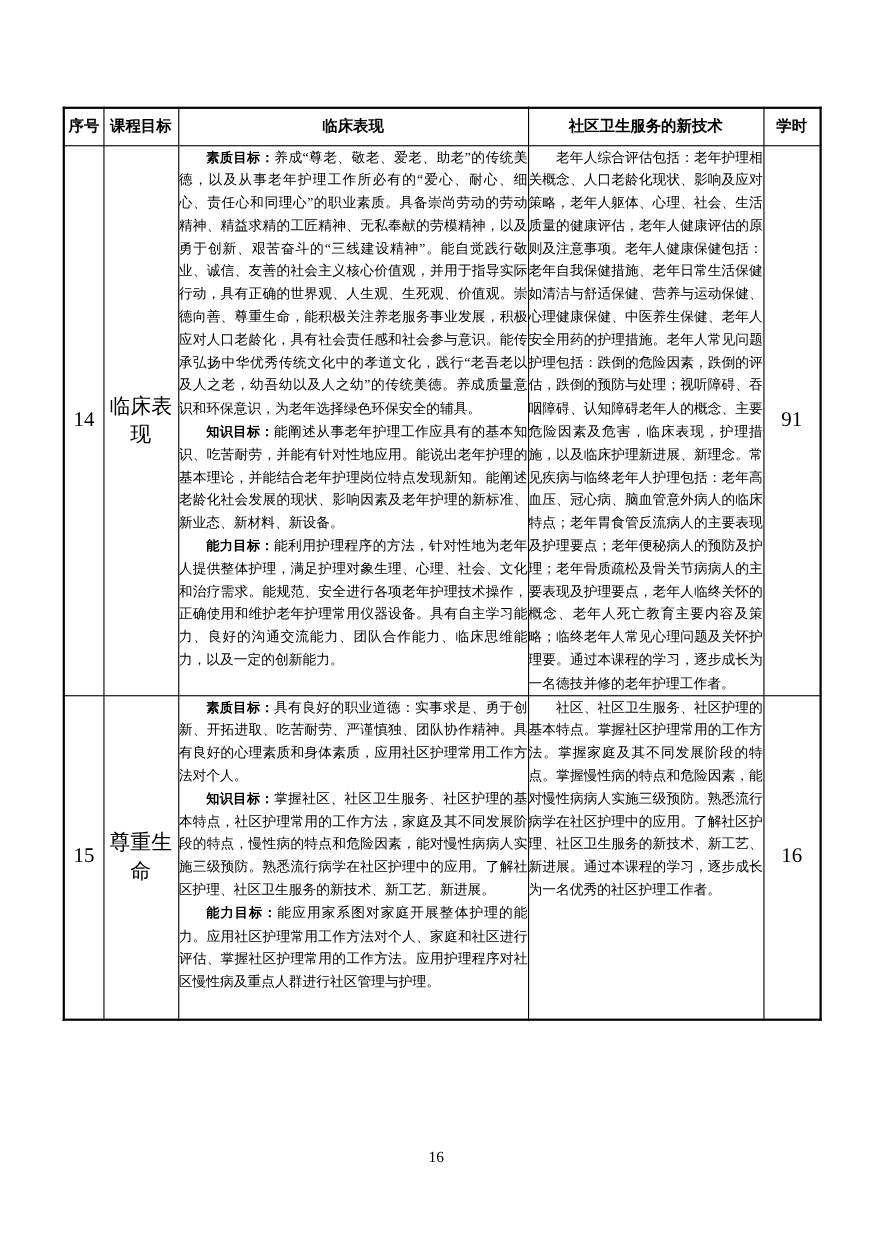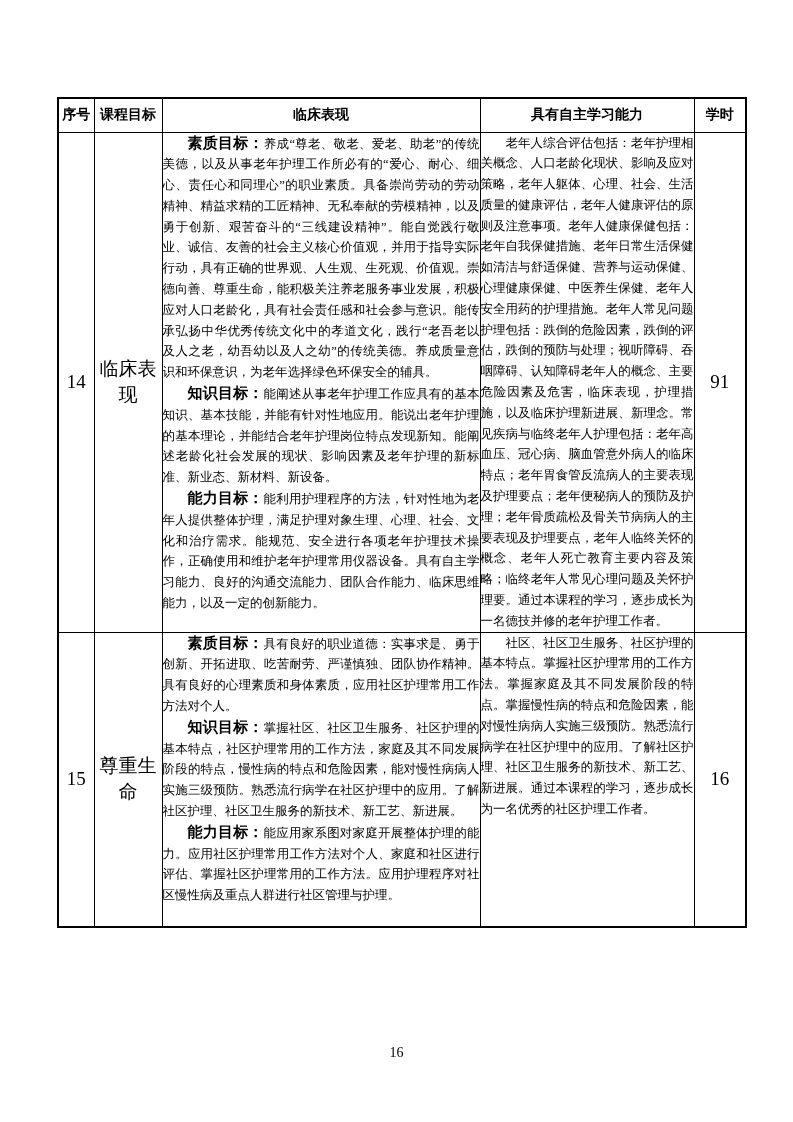--- a/index.html
+++ b/index.html
@@ -65,21 +65,21 @@
     line-height: 20.8px;
     text-align: justify;
   }
   td.text-cell p {
     margin: 0;
     text-indent: 2em;
   }
   td.text-cell .plabel {
     font-weight: bold;
     font-family: "Liberation Sans", "DejaVu Sans", sans-serif;
-    font-size: 15px;
+    font-size: 12px;
   }
   .page-number {
     position: absolute;
     left: 0;
     right: 0;
     top: 1045px;
     text-align: center;
     font-size: 14px;
   }
 </style>
@@ -94,31 +94,31 @@
       <col class="c-course">
       <col class="c-obj">
       <col class="c-content">
       <col class="c-hours">
     </colgroup>
     <thead>
       <tr class="header-row">
         <th class="hcell">序号</th>
         <th class="hcell">课程目标</th>
         <th class="hcell">临床表现</th>
-        <th class="hcell">具有自主学习能力</th>
+        <th class="hcell">社区卫生服务的新技术</th>
         <th class="hcell">学时</th>
       </tr>
     </thead>
     <tbody>
       <tr class="row-14">
         <td class="center-cell">14</td>
         <td class="center-cell">临床表现</td>
         <td class="text-cell">
           <p><span class="plabel">素质目标：</span><span>养成“尊老、敬老、爱老、助老”的传统美德，以及从事老年护理工作所必有的“爱心、耐心、细心、责任心和同理心”的职业素质。具备崇尚劳动的劳动精神、精益求精的工匠精神、无私奉献的劳模精神，以及勇于创新、艰苦奋斗的“三线建设精神”。能自觉践行敬业、诚信、友善的社会主义核心价值观，并用于指导实际行动，具有正确的世界观、人生观、生死观、价值观。崇德向善、尊重生命，能积极关注养老服务事业发展，积极应对人口老龄化，具有社会责任感和社会参与意识。能传承弘扬中华优秀传统文化中的孝道文化，践行“老吾老以及人之老，幼吾幼以及人之幼”的传统美德。养成质量意识和环保意识，为老年选择绿色环保安全的辅具。</span></p>
-          <p><span class="plabel">知识目标：</span><span>能阐述从事老年护理工作应具有的基本知识、基本技能，并能有针对性地应用。能说出老年护理的基本理论，并能结合老年护理岗位特点发现新知。能阐述老龄化社会发展的现状、影响因素及老年护理的新标准、新业态、新材料、新设备。</span></p>
+          <p><span class="plabel">知识目标：</span><span>能阐述从事老年护理工作应具有的基本知识、吃苦耐劳，并能有针对性地应用。能说出老年护理的基本理论，并能结合老年护理岗位特点发现新知。能阐述老龄化社会发展的现状、影响因素及老年护理的新标准、新业态、新材料、新设备。</span></p>
           <p><span class="plabel">能力目标：</span><span>能利用护理程序的方法，针对性地为老年人提供整体护理，满足护理对象生理、心理、社会、文化和治疗需求。能规范、安全进行各项老年护理技术操作，正确使用和维护老年护理常用仪器设备。具有自主学习能力、良好的沟通交流能力、团队合作能力、临床思维能力，以及一定的创新能力。</span></p>
         </td>
         <td class="text-cell">
           <p>老年人综合评估包括：老年护理相关概念、人口老龄化现状、影响及应对策略，老年人躯体、心理、社会、生活质量的健康评估，老年人健康评估的原则及注意事项。老年人健康保健包括：老年自我保健措施、老年日常生活保健如清洁与舒适保健、营养与运动保健、心理健康保健、中医养生保健、老年人安全用药的护理措施。老年人常见问题护理包括：跌倒的危险因素，跌倒的评估，跌倒的预防与处理；视听障碍、吞咽障碍、认知障碍老年人的概念、主要危险因素及危害，临床表现，护理措施，以及临床护理新进展、新理念。常见疾病与临终老年人护理包括：老年高血压、冠心病、脑血管意外病人的临床特点；老年胃食管反流病人的主要表现及护理要点；老年便秘病人的预防及护理；老年骨质疏松及骨关节病病人的主要表现及护理要点，老年人临终关怀的概念、老年人死亡教育主要内容及策略；临终老年人常见心理问题及关怀护理要。通过本课程的学习，逐步成长为一名德技并修的老年护理工作者。</p>
         </td>
         <td class="center-cell">91</td>
       </tr>
       <tr class="row-15">
         <td class="center-cell">15</td>
         <td class="center-cell">尊重生命</td>

